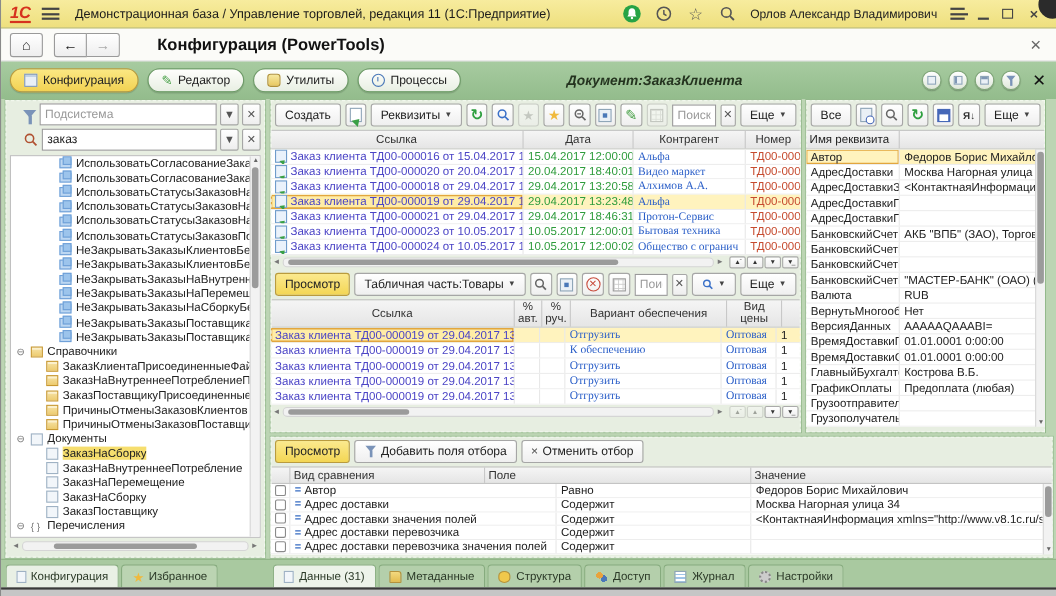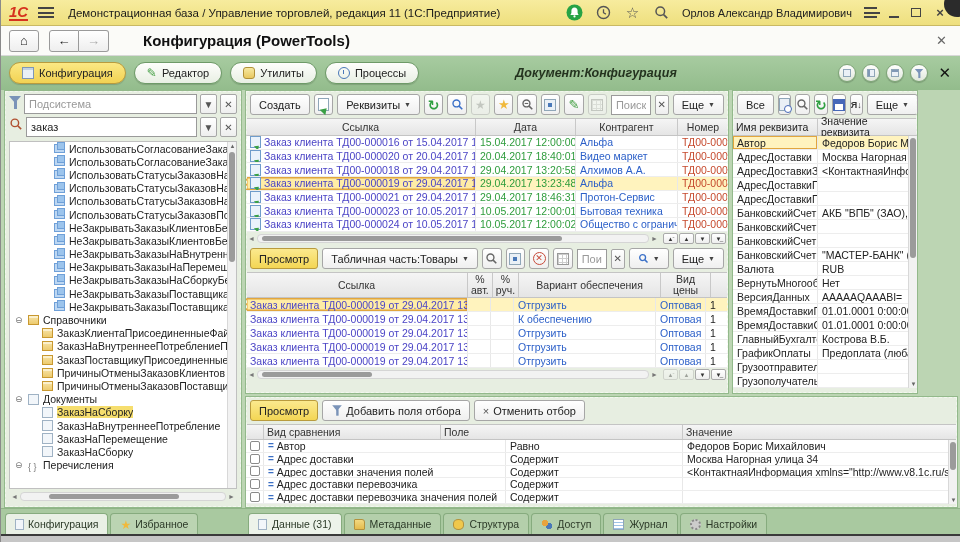--- a/index.html
+++ b/index.html
@@ -42,21 +42,21 @@
   .doc-title { font-style:italic; font-weight:bold; font-size:12.5px; color:#24331f; margin-left:96px; }
   .tab-winbtns { margin-left:auto; display:flex; align-items:center; gap:6px; padding-right:10px; }
   .roundbtn { width:18px; height:18px; border-radius:50%; background:linear-gradient(#fff,#dfe7da); border:1px solid #7FA478; box-shadow:0 1px 1px rgba(0,0,0,.2); display:flex; align-items:center; justify-content:center; }
   .roundbtn .sq { width:8px; height:8px; border:1px solid #8FA6B8; background:#EAF0F6; }
   .tab-close { font-size:15px; font-weight:bold; color:#111; margin-left:4px; }
 
   
   .panel { position:absolute; background:#E7EEE1; border:1px solid #93B98B; outline:1px dashed #F2F8EE; outline-offset:-2px; }
   .p-left   { left:3px;   top:90px;  width:238px; height:418px; }
   .p-center { left:244px; top:90px;  width:484px; height:304px; }
-  .p-right  { left:731px; top:90px;  width:186px; height:304px; }
+  .p-right  { left:731px; top:90px;  width:219px; height:304px; }
   .p-bottom { left:244px; top:396px; width:713px; height:112px; }
 
   
   .tbar { display:flex; align-items:center; gap:4px; padding:3px 4px; }
   .btn { height:21px; border:1px solid #A6A6A6; border-radius:3px; background:linear-gradient(#FFFFFF,#EFEFEF); display:flex; align-items:center; justify-content:center; padding:0 8px; font-size:11px; color:#222; white-space:nowrap; }
   .btn.yellow { background:linear-gradient(#FBE98E,#F3D654); border-color:#B99B3E; }
   .tile { width:24px; padding:0; }
   .tile.dis { opacity:.45; }
   .caret { font-size:7px; color:#444; margin-left:4px; }
   .inp { height:20px; border:1px solid #9a9a9a; background:#fff; font-size:11px; padding:0 4px; color:#222; }
@@ -84,38 +84,38 @@
   .i-funnel::after { content:""; position:absolute; left:-1.5px; top:-2px; width:3px; height:8px; background:#7A93B8; }
 
   
   .thead { display:flex; background:linear-gradient(#F5F5F5,#E5E5E5); border-top:1px solid #C4C4C4; border-bottom:1px solid #C4C4C4; color:#333; }
   .th { border-right:1px solid #C8C8C8; display:flex; align-items:center; justify-content:center; text-align:center; font-size:10.5px; padding:0 3px; line-height:11px; }
   .tbody { background:#fff; overflow:hidden; }
   .trow { display:flex; border-bottom:1px solid #EDEDED; background:#fff; }
   .td { border-right:1px solid #E8E8E8; padding:0 4px; overflow:hidden; white-space:nowrap; display:flex; align-items:center; gap:3px; }
   .trow.selected { background:#FFF3BE; }
   .trow.selected .cell-main { box-shadow:inset 0 0 0 1.5px #E2A63E; background:#FFEDA6; }
-  .lnk { color:#4B44C6; } .dt { color:#2E9C3C; } .ctr { color:#2B5FC8; } .num { color:#C64A2E; }
+  .lnk { color:#4B44C6; } .dt { color:#2E9C3C; } .ctr { color:#2B5FC8;font-family:Liberation Serif, serif; } .num { color:#C64A2E; }
   .rowdoc { flex:0 0 11px; height:12px; border:1px solid #6F9CCB; background:#EAF2FB; position:relative; }
   .rowdoc::after { content:""; position:absolute; right:-2px; bottom:-2px; border:3px solid transparent; border-left:4px solid #3AA045; transform:rotate(-45deg); }
 
   
   .hscroll { display:flex; align-items:center; gap:2px; padding:1px 2px; }
   .hs-track { flex:1; height:9px; background:#F2F2F2; border:1px solid #D5D5D5; border-radius:4px; position:relative; }
   .hs-thumb { position:absolute; top:1px; height:5px; background:#9B9B9B; border-radius:3px; }
   .hs-arrow { font-size:7px; color:#777; }
   .navcluster { display:flex; gap:1px; margin-left:3px; }
   .ncbtn { width:15px; height:11px; border:1px solid #AAA; background:linear-gradient(#fff,#eee); font-size:6px; color:#333; display:flex; align-items:center; justify-content:center; border-radius:2px; } 
   .ncbtn.dis { opacity:.4; }
   .vscroll { position:absolute; top:0; right:0; width:9px; bottom:0; background:#F2F2F2; border-left:1px solid #D8D8D8; }
   .vs-thumb { position:absolute; left:1px; width:6px; background:#9B9B9B; border-radius:3px; }
   .vs-arrow { position:absolute; left:0; width:9px; font-size:6px; color:#666; text-align:center; }
 
   
-  .filter-row { display:flex; align-items:flex-start; gap:3px; padding:3px 4px 0 4px; }
+  .filter-row { display:flex; align-items:center; gap:3px; padding:3px 4px 0 16px; }
   .filter-row .inp { flex:1; min-width:0; }
   .tree-wrap { position:relative; margin:4px 4px 0 4px; background:#fff; border:1px solid #C0C0C0; height:348px; overflow:hidden; }
   .tree-scrollable { position:absolute; left:0; top:0; right:9px; bottom:0; overflow:hidden; }
   .tree-row { display:flex; align-items:center; height:13.2px; font-size:10.5px; white-space:nowrap; gap:4px; }
   .tree-row .tlabel { overflow:hidden; }
   .tree-row.selected .tlabel { background:#F6DE6E; }
   .exp { width:9px; font-size:9px; color:#777; line-height:9px; flex:0 0 auto; }
   .ticon { flex:0 0 11px; height:10px; position:relative; }
   .t-const { padding-left:44px; }
   .t-cat,.t-doc { padding-left:32px; }
@@ -219,21 +219,21 @@
       <span>Редактор</span>
     </span>
     <span class="pill">
       <span class="pill-ic ic-util"></span>
       <span>Утилиты</span>
     </span>
     <span class="pill">
       <span class="pill-ic ic-clock"></span>
       <span>Процессы</span>
     </span>
-    <span class="doc-title">Документ:Конфигурация</span>
+    <span class="doc-title">Документ:ЗаказКлиента</span>
     <span class="tab-winbtns">
       <span class="roundbtn">
           <span class="sq"></span>
         </span>
       <span class="roundbtn">
           <span class="sq" style="box-shadow:inset 2px 0 0 #7F97B5;"></span>
         </span>
       <span class="roundbtn">
           <span class="sq" style="box-shadow:inset 0 2px 0 #7F97B5;"></span>
         </span>
@@ -400,20 +400,25 @@
             <span class="ticon"></span>
             <span class="tlabel">ЗаказНаПеремещение</span>
           </div>
 
           <div class="tree-row t-doc">
 
             <span class="ticon"></span>
             <span class="tlabel">ЗаказНаСборку</span>
           </div>
 
+          <div class="tree-row t-doc">
+
+            <span class="ticon"></span>
+            <span class="tlabel">ЗаказПоставщику</span>
+          </div>
 
           <div class="tree-row t-group-enum">
             <span class="exp">⊖</span>
             <span class="ticon"></span>
             <span class="tlabel">Перечисления</span>
           </div>
         </div>
       <div class="vscroll">
         <span class="vs-arrow" style="top:1px;">▲</span>
         <div class="vs-thumb" style="top:10px; height:110px;"></div>
@@ -706,21 +711,20 @@
       <span class="btn tile">
           <span class="i-sort">Я↓</span>
         </span>
       <span class="btn" style="margin-left:auto;">
           <span>Еще</span>
           <span class="caret">▼</span>
         </span>
     </div>
     <div class="attr-head">
       <span class="th" style="flex:0 0 85px;">Имя реквизита</span>
-      <span class="th" style="flex:1;border-right:none;">Значение реквизита</span>
     </div>
     <div style="position:relative;">
       <div class="attr-body">
 
           <div class="attr-row selected">
             <span class="a-name">Автор</span>
             <span class="a-val">Федоров Борис Михайло...</span>
           </div>
 
           <div class="attr-row">

